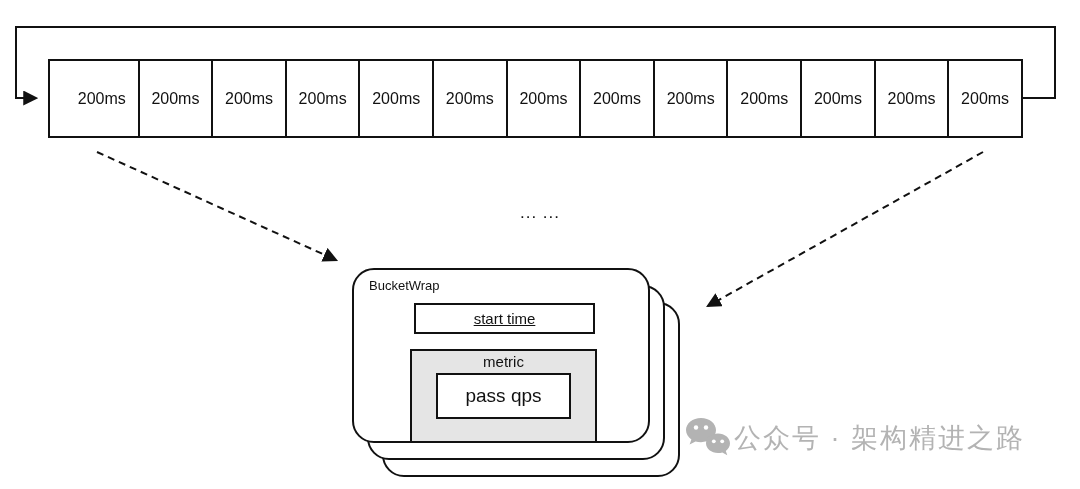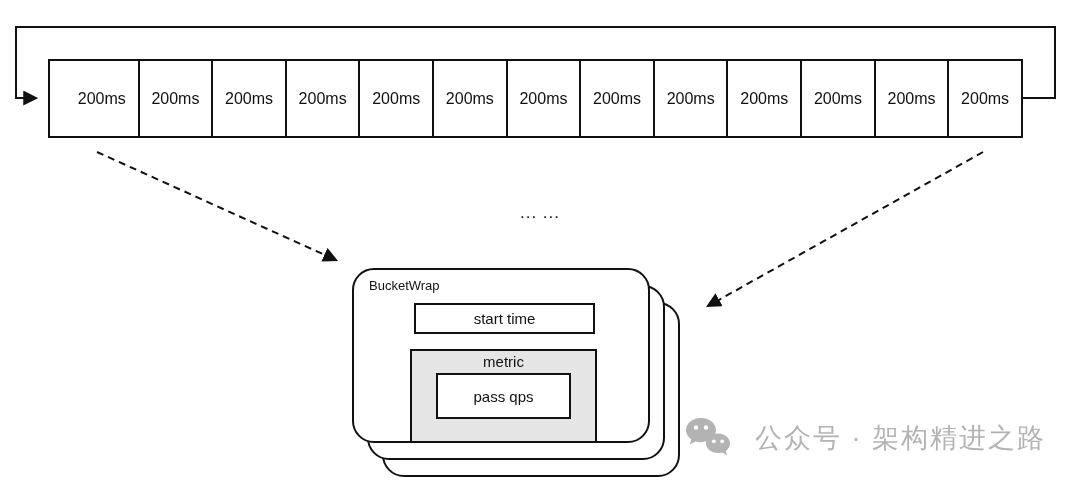--- a/index.html
+++ b/index.html
@@ -34,39 +34,39 @@
     border:2px solid #111111;border-radius:22px;box-sizing:border-box;z-index:3;
   }
   .card.back2{left:382px;top:302px;}
   .card.back1{left:367px;top:285px;z-index:4;}
   .card.front{left:352px;top:268px;z-index:5;}
 
   .card-title{position:absolute;left:15px;top:8px;font-size:13px;}
   .start-time-box{
     position:absolute;left:60px;top:33px;width:181px;height:31px;
     border:2px solid #111111;box-sizing:border-box;background:#ffffff;
-    display:flex;align-items:center;justify-content:center;font-size:15px;
+    display:flex;align-items:center;justify-content:center;font-size:15px;text-decoration:underline;
   }
   .metric-box{
     position:absolute;left:56px;top:79px;width:187px;height:94px;
     border:2px solid #111111;box-sizing:border-box;background:#e5e5e5;
   }
   .metric-label{text-align:center;font-size:15px;line-height:21px;height:21px;}
   .pass-qps-box{
     width:135px;height:46px;margin:1px auto 0 auto;
     border:2px solid #111111;box-sizing:border-box;background:#ffffff;
-    display:flex;align-items:center;justify-content:center;font-size:15px;
+    display:flex;align-items:center;justify-content:center;font-size:19px;
   }
 
   
   .watermark{
     position:absolute;left:684px;top:416px;display:flex;align-items:center;
     z-index:6;color:#b3b3b3;
   }
-  .watermark-text{font-size:27px;letter-spacing:2px;margin-left:24px;white-space:nowrap;}
+  .watermark-text{font-size:27px;letter-spacing:2px;margin-left:3px;white-space:nowrap;}
 </style>
 </head>
 <body>
 
 <svg class="lines-svg" width="1080" height="489" viewBox="0 0 1080 489">
   <defs>
     <marker id="arrow" viewBox="0 0 10 10" refX="8.5" refY="5" markerWidth="7.5" markerHeight="7.5" orient="auto-start-reverse">
       <path d="M0 0 L10 5 L0 10 z" fill="#111111"></path>
     </marker>
   </defs>

